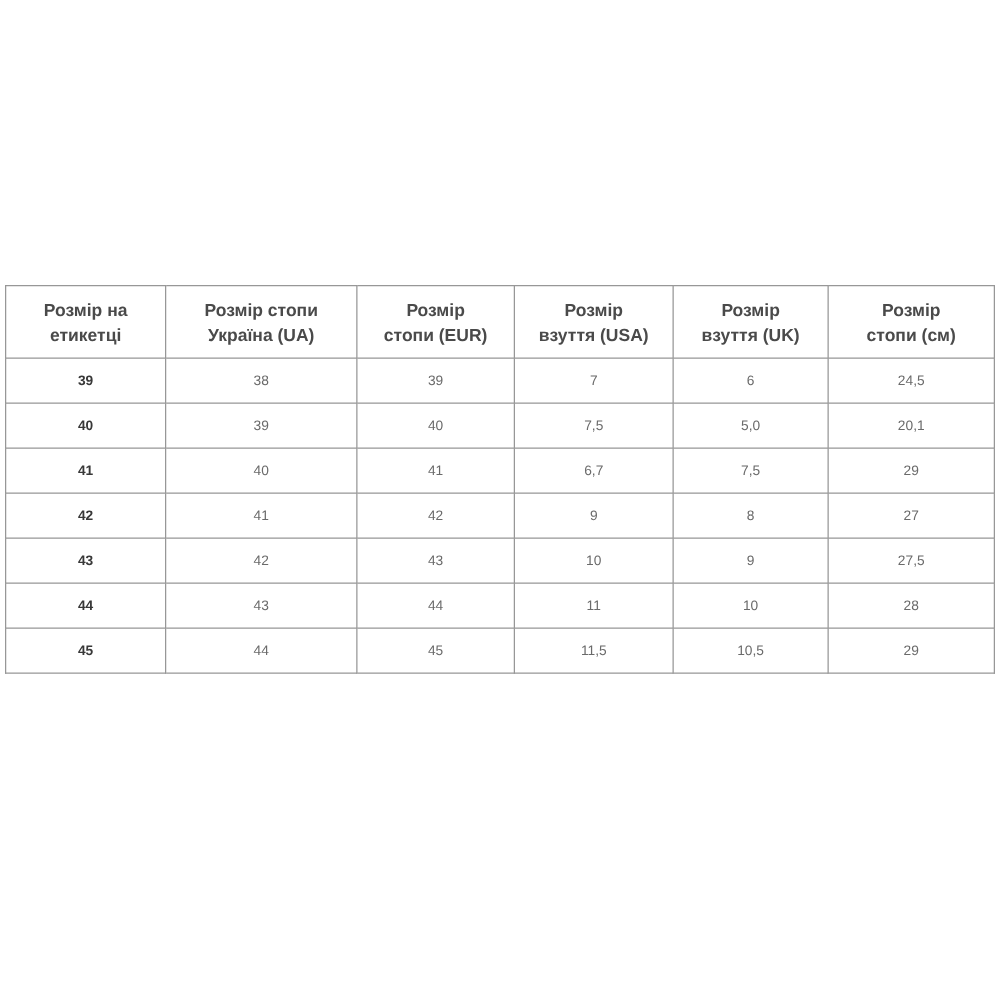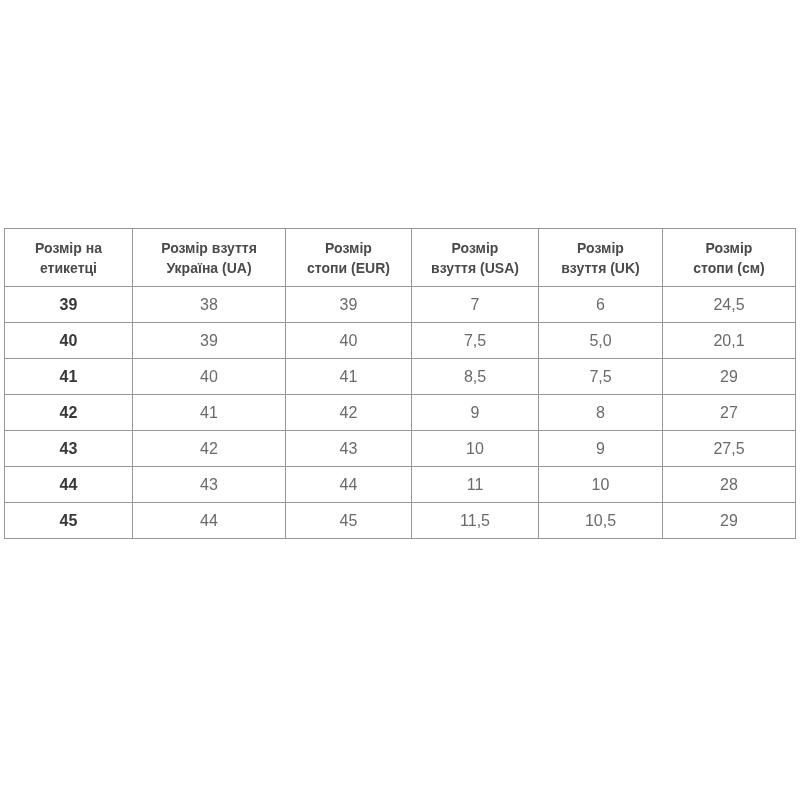--- a/index.html
+++ b/index.html
@@ -30,21 +30,21 @@
   }
   .size-table thead th {
     height: 57px;
     font-size: 14px;
     font-weight: bold;
     color: var(--header-text, #4a4a4a);
     line-height: 20px;
   }
   .size-table tbody td {
     height: 35px;
-    font-size: 16px;
+    font-size: 11px;
     font-weight: normal;
     color: var(--body-text, #6a6a6a);
   }
   .size-table tbody td.label-cell {
     font-weight: bold;
     color: var(--label-text, #383838);
   }
 </style>
 </head>
 <body>
@@ -54,21 +54,21 @@
     <col style="width:128px">
     <col style="width:153px">
     <col style="width:126px">
     <col style="width:127px">
     <col style="width:124px">
     <col style="width:133px">
   </colgroup>
   <thead>
     <tr>
       <th><span>Розмір на</span><br><span>етикетці</span></th>
-      <th><span>Розмір взуття</span><br><span>Україна (UA)</span></th>
+      <th><span>Розмір стопи</span><br><span>Україна (UA)</span></th>
       <th><span>Розмір</span><br><span>стопи (EUR)</span></th>
       <th><span>Розмір</span><br><span>взуття (USA)</span></th>
       <th><span>Розмір</span><br><span>взуття (UK)</span></th>
       <th><span>Розмір</span><br><span>стопи (см)</span></th>
     </tr>
   </thead>
   <tbody>
     <tr>
       <td class="label-cell">39</td>
       <td>38</td>
@@ -82,21 +82,21 @@
       <td>39</td>
       <td>40</td>
       <td>7,5</td>
       <td>5,0</td>
       <td>20,1</td>
     </tr>
     <tr>
       <td class="label-cell">41</td>
       <td>40</td>
       <td>41</td>
-      <td>8,5</td>
+      <td>6,7</td>
       <td>7,5</td>
       <td>29</td>
     </tr>
     <tr>
       <td class="label-cell">42</td>
       <td>41</td>
       <td>42</td>
       <td>9</td>
       <td>8</td>
       <td>27</td>

